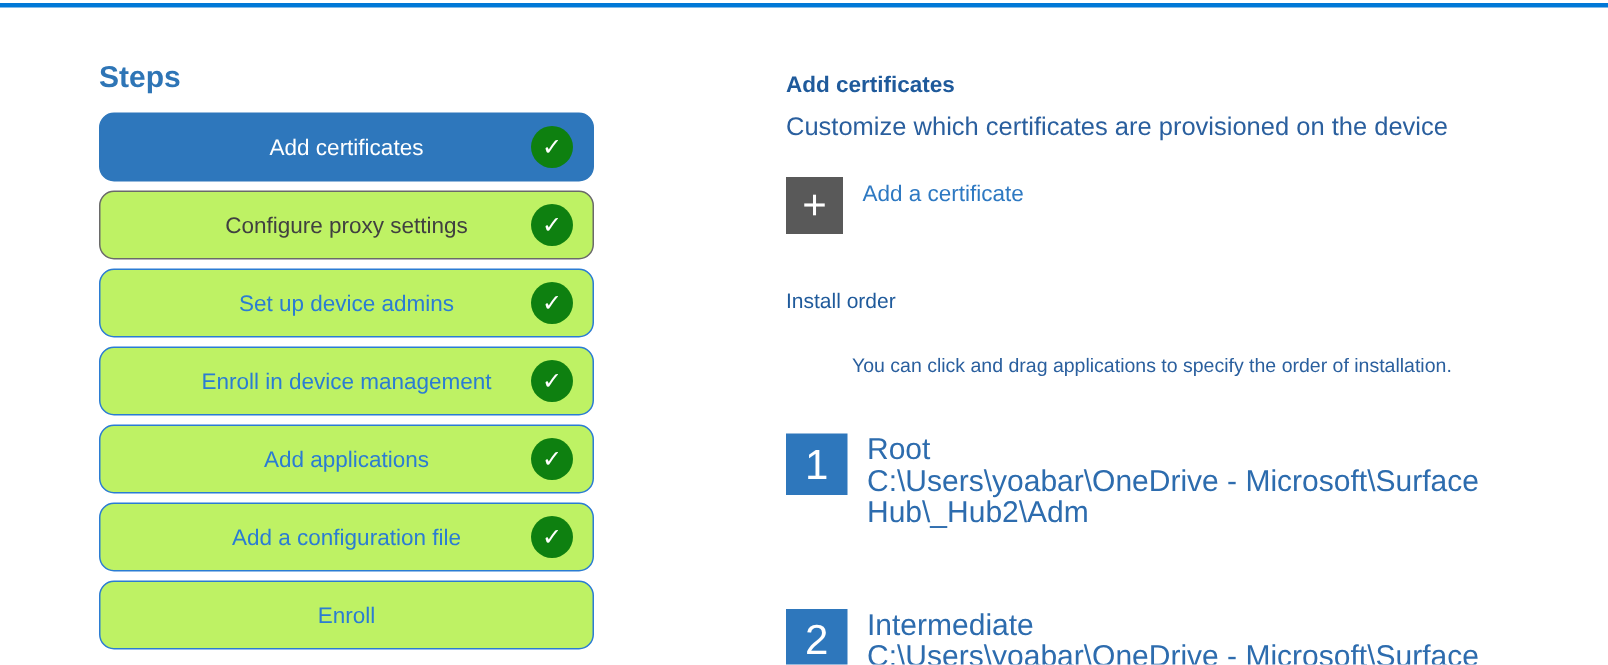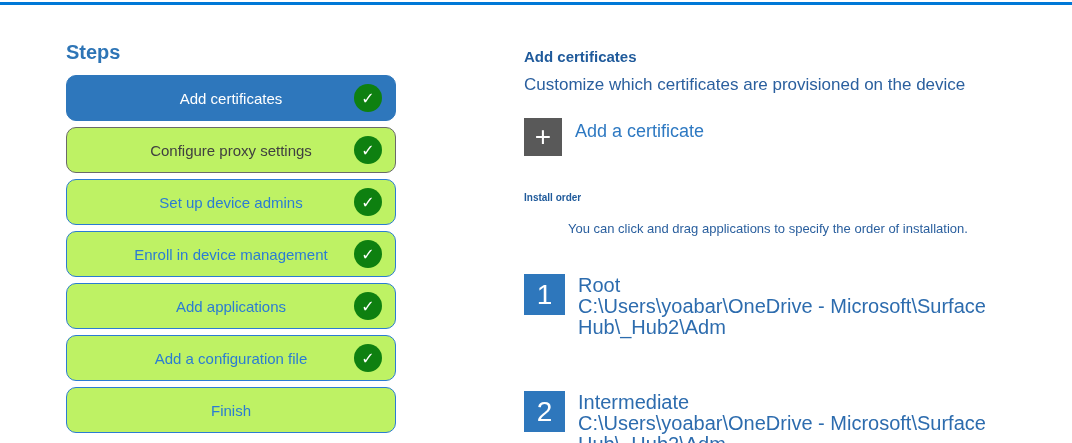--- a/index.html
+++ b/index.html
@@ -69,27 +69,27 @@
   .add-row { display: flex; align-items: flex-start; margin-bottom: 36px; cursor: pointer; }
   .plus-btn {
     width: 38px; height: 38px; flex: none;
     background: var(--plus-gray, #595959);
     color: #ffffff;
     display: flex; align-items: center; justify-content: center;
     font-size: 28px; font-weight: 300; line-height: 1;
   }
   .add-label {
     margin-left: 13px; margin-top: 3px;
-    font-size: 18px;
+    font-size: 15px;
     color: var(--link-blue, #2e79c2);
   }
   .install-title {
-    font-size: 10px; font-weight: bold;
+    font-size: 14px; font-weight: normal;
     color: var(--heading-blue, #1f5a9b);
-    margin-bottom: 18px;
+    margin-bottom: 28px;
   }
   .install-desc {
     font-size: 13px;
     color: var(--body-blue, #2a5f9e);
     margin-left: 44px;
   }
   .cert-item { display: flex; align-items: flex-start; cursor: grab; }
   .cert-item.first  { margin-top: 38px; }
   .cert-item.second { margin-top: 53px; }
   .order-badge {
@@ -140,21 +140,21 @@
         <span>Add applications</span>
         <span class="check">✓</span>
       </div>
 
       <div class="step">
         <span>Add a configuration file</span>
         <span class="check">✓</span>
       </div>
 
       <div class="step">
-        <span>Finish</span>
+        <span>Enroll</span>
       </div>
     </div>
 
     <div class="right-col">
       <div class="content-title">Add certificates</div>
       <div class="content-sub">Customize which certificates are provisioned on the device</div>
 
       <div class="add-row">
         <div class="plus-btn">+</div>
         <div class="add-label">Add a certificate</div>

